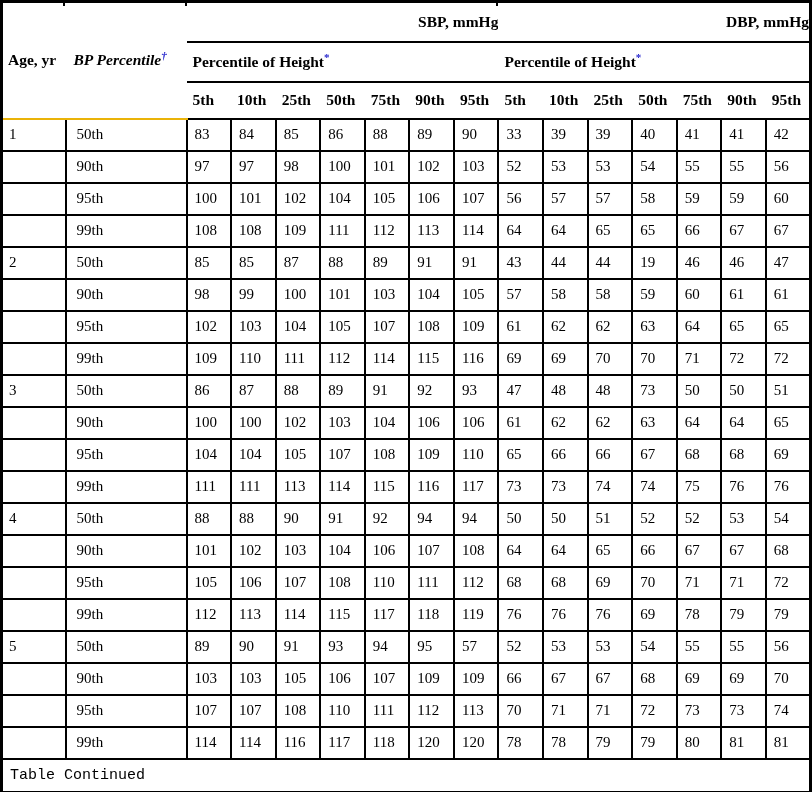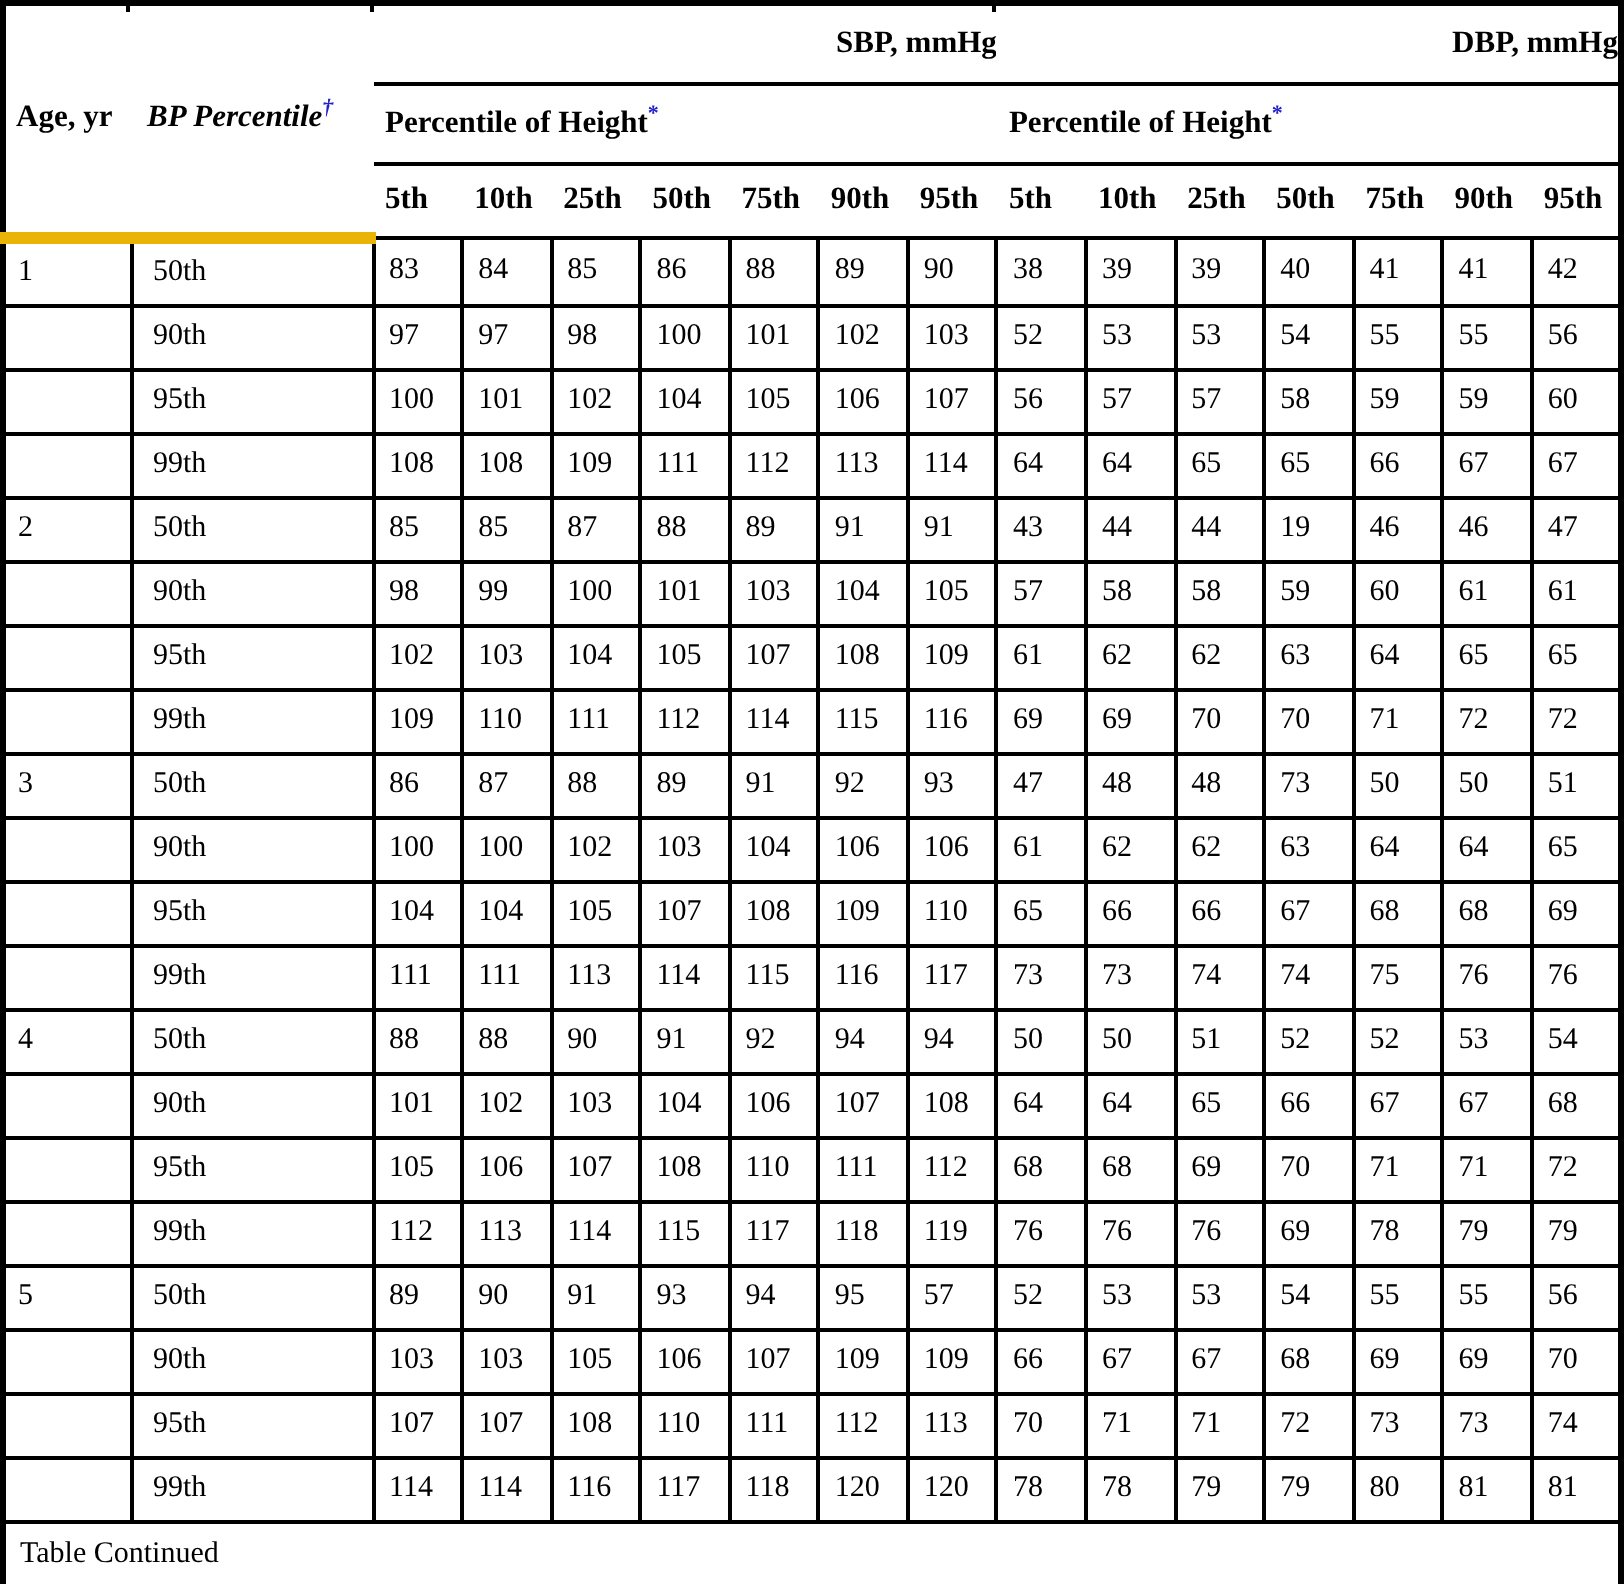--- a/index.html
+++ b/index.html
@@ -29,21 +29,21 @@
     font-size: 15.5px;
     text-align: left;
     vertical-align: middle;
     padding: 0;
     white-space: nowrap;
     overflow: hidden;
   }
   thead tr.group-row    { height: 40px; }
   thead tr.height-row   { height: 40px; }
   thead tr.pct-row      { height: 37px; }
-  th.span-cell          { border-bottom: 6px solid #eab308; }
+  th.span-cell          { border-bottom: 2px solid #eab308; }
   th.age-h              { padding-left: 5px; }
   th.bp-h               { padding-left: 8px; font-style: italic; }
   th.group-h            { border-bottom: 2px solid #000; padding-left: 6px; text-align: right; }
   th.height-h           { border-bottom: 2px solid #000; padding-left: 6px; }
   th.pct-h              { border-bottom: 1px solid #000000; padding-left: 6px; }
 
   
   tbody td {
     border: 2px solid #000;
     height: 30px;
@@ -57,20 +57,21 @@
   td.c-bp  { padding-left: 10px; }
   td.c-val { padding-left: 7px; }
 
   
   tfoot td {
     border: 2px solid #000;
     height: 29px;
     font-size: 15px;
     vertical-align: middle;
     padding-left: 7px;
+    font-family: Liberation Mono, monospace;
   }
 
   sup.mark {
     font-size: 11px;
     font-weight: bold;
     line-height: 0;
   }
 
   .top-tick {
     position: absolute;
@@ -138,21 +139,21 @@
         <tr>
           <td class="c-age">1</td>
           <td class="c-bp">50th</td>
           <td class="c-val">83</td>
           <td class="c-val">84</td>
           <td class="c-val">85</td>
           <td class="c-val">86</td>
           <td class="c-val">88</td>
           <td class="c-val">89</td>
           <td class="c-val">90</td>
-          <td class="c-val">38</td>
+          <td class="c-val">33</td>
           <td class="c-val">39</td>
           <td class="c-val">39</td>
           <td class="c-val">40</td>
           <td class="c-val">41</td>
           <td class="c-val">41</td>
           <td class="c-val">42</td>
         </tr>
         <tr>
           <td class="c-age"></td>
           <td class="c-bp">90th</td>

